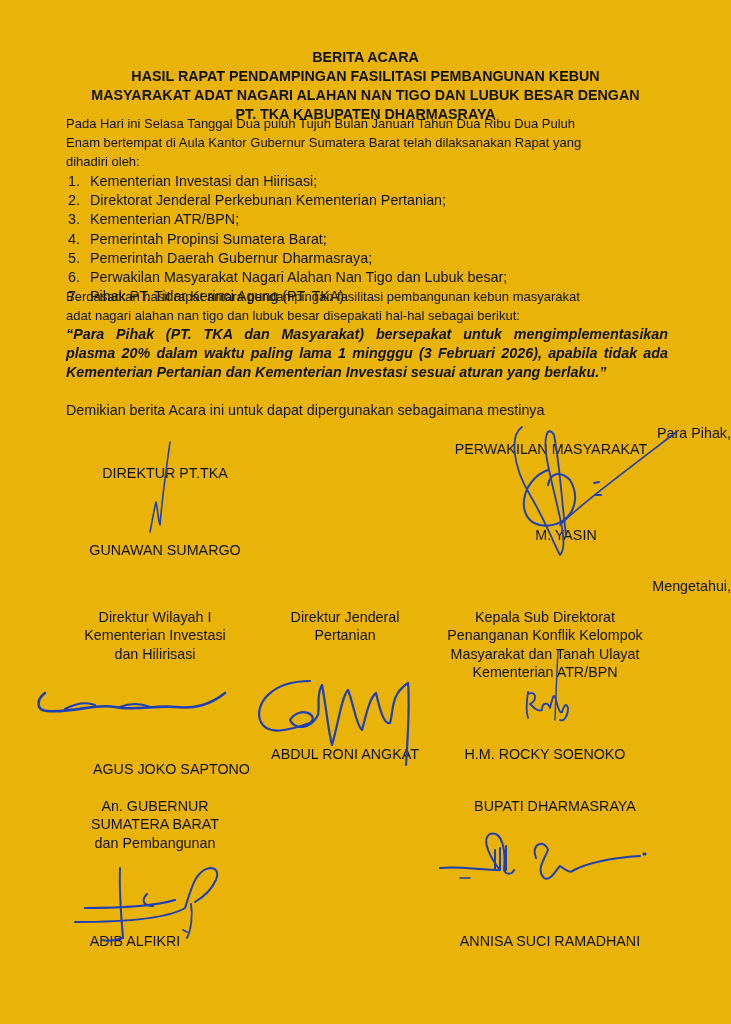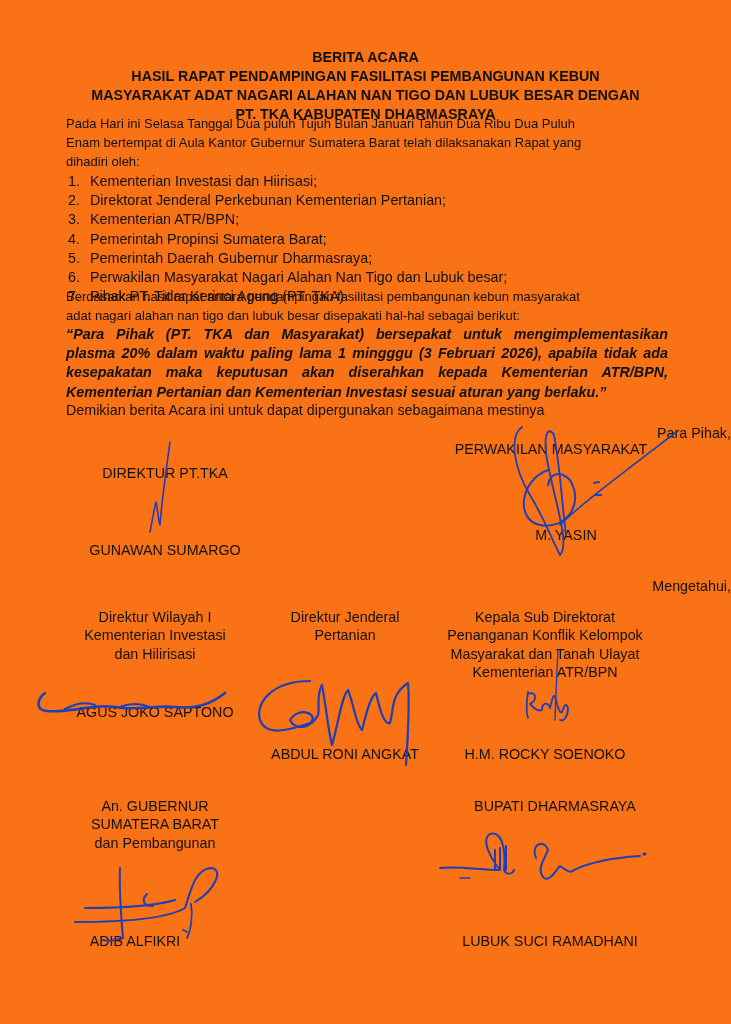--- a/index.html
+++ b/index.html
@@ -1,18 +1,18 @@
 <!DOCTYPE html>
 <html><head>
 <meta charset="utf-8">
 <style>
   html, body { margin: 0; padding: 0; background: #ffffff; }
   body { width: 731px; height: 1024px; position: relative; overflow: hidden;
          font-family: "Liberation Sans", sans-serif; color: #111; }
-  .page { position: absolute; left: 0; top: 0; width: 731px; height: 1024px; background: #f97316; }
+  .page { position: absolute; left: 0; top: 0; width: 731px; height: 1024px; background: #eab308; }
   .title-block { position: absolute; left: 0; width: 731px; top: 48px; text-align: center;
                  font-weight: bold; font-size: 14.3px; line-height: 19px; }
   .title-block div { white-space: nowrap; }
   .body-text { position: absolute; left: 66px; width: 602px; font-size: 13px; line-height: 19.2px; }
   .para { white-space: nowrap; }
   .para1 { top: 114px; }
   .list { position: absolute; left: 68px; top: 172px; font-size: 14.3px; line-height: 19.2px; margin: 0; padding: 0; list-style: none; }
   .list li { white-space: nowrap; }
   .list .num { display: inline-block; width: 22px; }
   .para2 { top: 287px; }
@@ -55,21 +55,20 @@
   </ul>
 
   <div class="body-text para2">
     <div class="para">Berdasarkan hasil rapat antara pendampingan fasilitasi pembangunan kebun masyarakat</div>
     <div class="para">adat nagari alahan nan tigo dan lubuk besar disepakati hal-hal sebagai berikut:</div>
   </div>
 
   <div class="agreement">
     <span class="line">“Para Pihak (PT. TKA dan Masyarakat) bersepakat untuk mengimplementasikan</span>
     <span class="line">plasma 20% dalam waktu paling lama 1 mingggu (3 Februari 2026), apabila tidak ada</span>
-    <span class="line">kesepakatan maka keputusan akan diserahkan kepada Kementerian ATR/BPN,</span>
     <span class="line last">Kementerian Pertanian dan Kementerian Investasi sesuai aturan yang berlaku.”</span>
   </div>
 
   <div class="closing">Demikian berita Acara ini untuk dapat dipergunakan sebagaimana mestinya</div>
 
   <div class="center-label" style="top:425px;">Para Pihak,</div>
 
   <div class="sig-text" style="left:60px; width:210px; top:440px;margin-top:24px;">DIREKTUR PT.TKA</div>
   <div class="sig-text" style="left:60px; width:210px; top:541px;">GUNAWAN SUMARGO</div>
 
@@ -98,21 +97,21 @@
     <div>Direktur Jenderal</div>
     <div>Pertanian</div>
   </div>
   <div class="sig-text" style="left:445px; width:200px; top:608px;">
     <div>Kepala Sub Direktorat</div>
     <div>Penanganan Konflik Kelompok</div>
     <div>Masyarakat dan Tanah Ulayat</div>
     <div>Kementerian ATR/BPN</div>
   </div>
 
-  <div class="sig-text" style="left:60px; width:190px; top:703px;">AGUS JOKO SAPTONO</div>
+  <div class="sig-text" style="left:60px; width:190px; top:760px;text-align:right;">AGUS JOKO SAPTONO</div>
   <div class="sig-text" style="left:255px; width:180px; top:745px;">ABDUL RONI ANGKAT</div>
   <div class="sig-text" style="left:445px; width:200px; top:745px;">H.M. ROCKY SOENOKO</div>
 
   <svg class="sig" style="left:35px; top:685px;" width="200" height="40">
     <path d="M10 8 C 2 14, 0 25, 12 26 C 40 28, 60 18, 80 22 C 100 26, 120 20, 140 22 C 160 24, 175 20, 190 8" stroke-width="2.6" style="stroke: rgb(31, 63, 181);"></path>
     <path d="M30 24 C 45 16, 55 18, 60 20 M85 22 C 95 18, 105 18, 115 22" stroke-width="2" style="stroke: rgb(31, 63, 181);"></path>
   </svg>
 
   <svg class="sig" style="left:250px; top:675px;" width="180" height="95">
     <path d="M60 6 C 20 6, 5 30, 10 45 C 16 62, 40 55, 60 48 C 70 40, 50 30, 40 45 C 45 55, 60 55, 68 40 C 70 30, 66 20, 72 10 C 76 30, 78 55, 82 70 C 88 50, 92 20, 98 15 C 104 30, 106 50, 112 55 C 116 40, 120 22, 126 18 C 130 35, 134 50, 140 48 C 144 35, 140 20, 158 8 C 160 30, 158 60, 156 90" stroke-width="2.2" style="stroke: rgb(31, 63, 181);"></path>
@@ -126,21 +125,21 @@
   <div class="sig-text" style="left:60px; width:190px; top:797px;">
     <div>An. GUBERNUR</div>
     <div>SUMATERA BARAT</div>
     <div>dan Pembangunan</div>
   </div>
   <div class="sig-text" style="left:440px; width:230px; top:797px;">
     <div>BUPATI DHARMASRAYA</div>
   </div>
 
   <div class="sig-text" style="left:60px; width:150px; top:932px;">ADIB ALFIKRI</div>
-  <div class="sig-text" style="left:430px; width:240px; top:932px;">LUBUK SUCI RAMADHANI</div>
+  <div class="sig-text" style="left:430px; width:240px; top:932px;">ANNISA SUCI RAMADHANI</div>
 
   <svg class="sig" style="left:75px; top:860px;" width="150" height="85">
     <path d="M45 8 C 44 30, 46 55, 48 78 C 40 80, 34 82, 28 80" stroke-width="2" style="stroke: rgb(31, 63, 181);"></path>
     <path d="M10 48 C 50 48, 80 46, 100 40" stroke-width="2.2" style="stroke: rgb(31, 63, 181);"></path>
     <path d="M0 62 C 40 62, 90 60, 110 48 C 116 30, 120 10, 135 8 C 150 8, 140 30, 120 42" stroke-width="2" style="stroke: rgb(31, 63, 181);"></path>
     <path d="M72 34 C 66 40, 68 46, 78 46" stroke-width="2" style="stroke: rgb(31, 63, 181);"></path>
     <path d="M116 44 C 118 55, 116 70, 112 78 M108 70 l4 2" stroke-width="1.8" style="stroke: rgb(31, 63, 181);"></path>
   </svg>
 
   <svg class="sig" style="left:440px; top:830px;" width="220" height="70">

